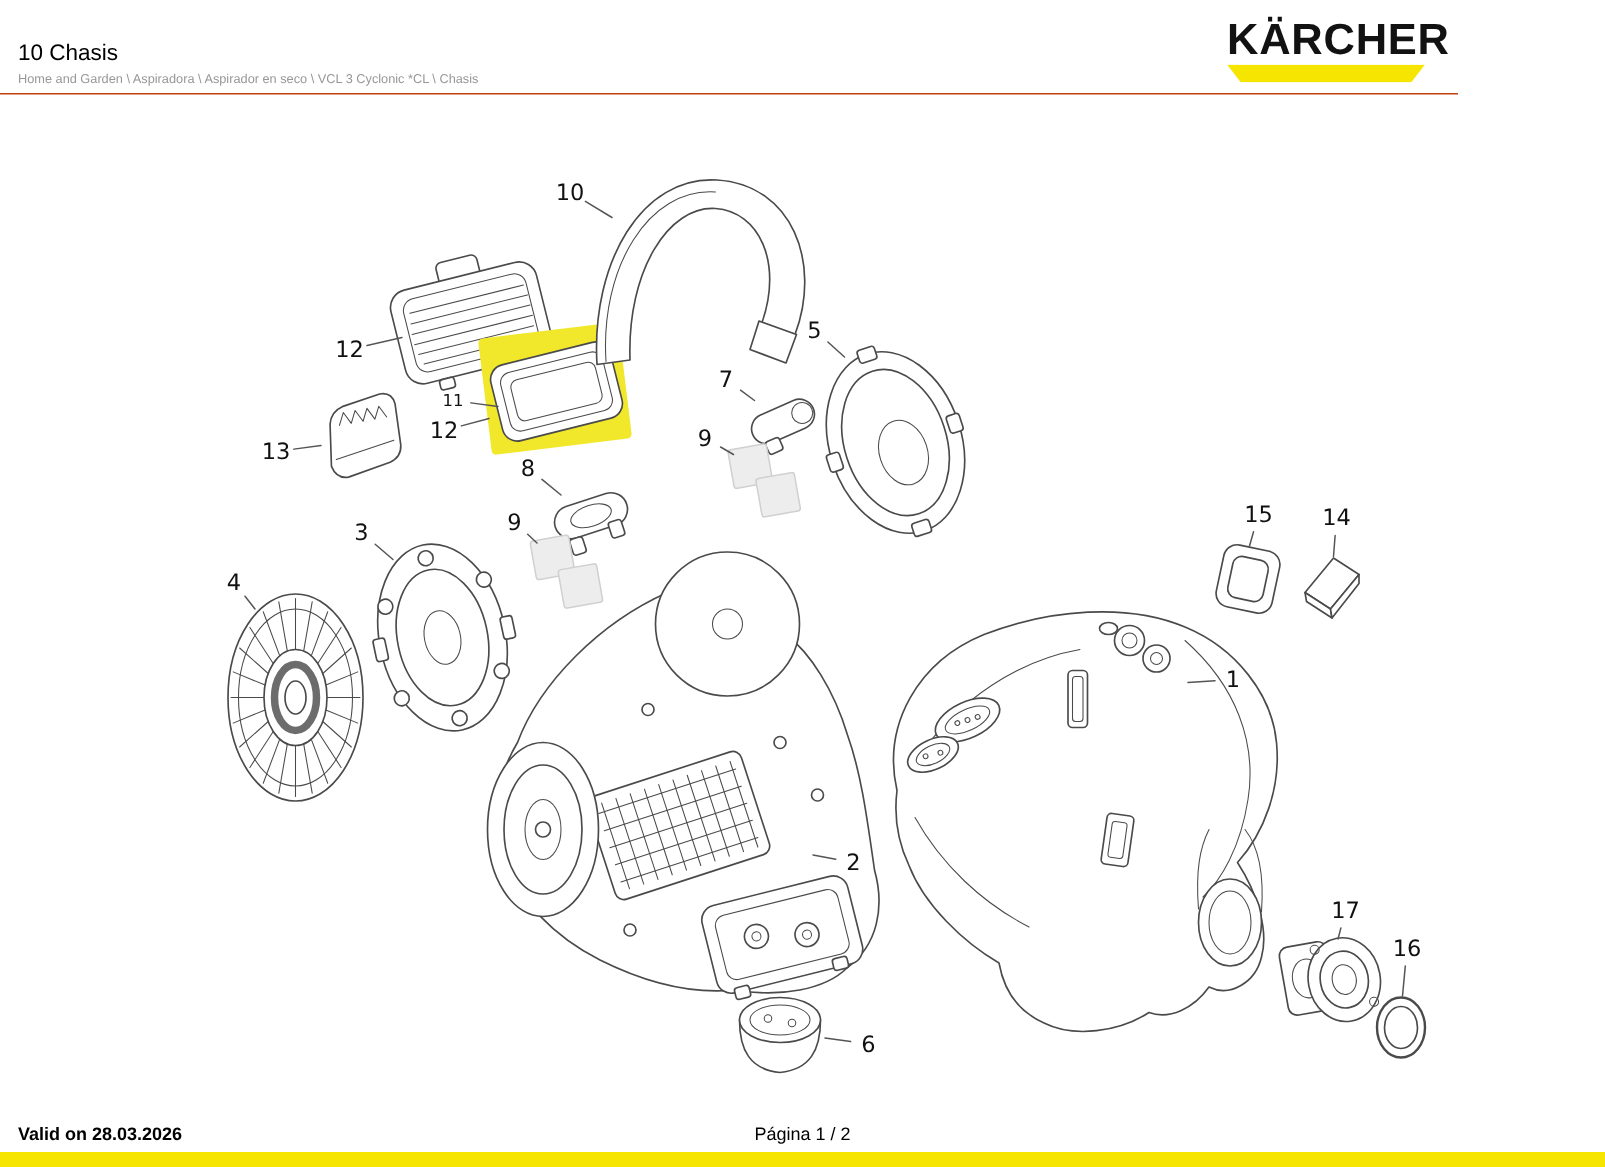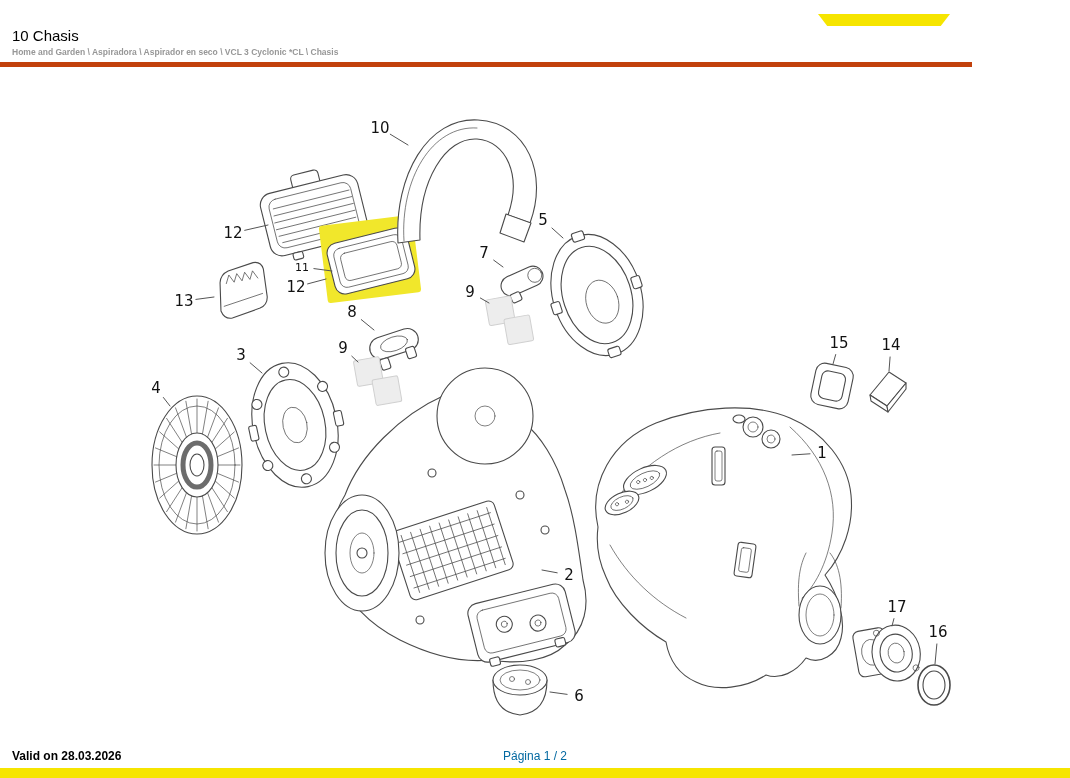--- a/index.html
+++ b/index.html
@@ -2,49 +2,50 @@
 <html style="--brand-yellow: #f6e500; --highlight-yellow: #f1e72b;"><head>
 <meta charset="utf-8">
 <style>
   :root { --brand-yellow:#f6e500; --highlight-yellow:#f1e72b; }
   html,body { margin:0; padding:0; }
   body {
     width:1070px; height:778px; position:relative; overflow:hidden;
     background:#ffffff; font-family:"Liberation Sans","DejaVu Sans",sans-serif; color:#111;
   }
   .header { position:absolute; top:0; left:0; width:972px; height:62px;
-            border-bottom:5px solid #c2410c; background:#fff; }
+            border-bottom:1px solid #c2410c; background:#fff; }
   .title { position:absolute; left:12px; top:27px; font-size:15px; color:#000; }
-  .breadcrumb { position:absolute; left:12px; top:47px; font-size:8.5px; color:#979797;font-weight:bold; }
+  .breadcrumb { position:absolute; left:12px; top:47px; font-size:8.5px; color:#979797; }
   .logo { position:absolute; right:22px; top:13px; width:132px; text-align:center; }
   .logo-text { font-size:29px; font-weight:bold; letter-spacing:0.5px; color:#121212; line-height:1; }
   .logo-bar { height:12px; margin-top:1px; background:var(--brand-yellow);
               clip-path:polygon(0 0,100% 0,93% 100%,7% 100%); }
   .diagram-svg { position:absolute; top:75px; left:0; }
   .footer-valid { position:absolute; left:12px; bottom:15px; font-size:12px; color:#000;font-weight:bold; }
-  .footer-page { position:absolute; left:0; width:1070px; bottom:15px; text-align:center; font-size:12px; color:#0369a1; }
+  .footer-page { position:absolute; left:0; width:1070px; bottom:15px; text-align:center; font-size:12px; color:#000000; }
   .bottom-bar { position:absolute; left:0; bottom:0; width:1070px; height:10px; background:var(--brand-yellow); }
 
   
   svg { stroke-linecap:round; stroke-linejoin:round; }
   .ln { stroke:#4a4a4a; stroke-width:1.1; fill:none; }
   .fw { stroke:#4a4a4a; stroke-width:1.1; fill:#ffffff; }
   .fl { stroke:#d0d0d0; stroke-width:1; fill:#ededed; }
   .thin { stroke-width:0.7; }
   .leader { stroke:#555; stroke-width:1; }
   text.callout { font-family:"DejaVu Sans",sans-serif; font-size:15px; fill:#111; stroke:none; }
   text.callout.small { font-size:11px; }
 </style>
 </head>
 <body>
 
 <div class="header">
   <div class="title">10 Chasis</div>
   <div class="breadcrumb">Home and Garden \ Aspiradora \ Aspirador en seco \ VCL 3 Cyclonic *CL \ Chasis</div>
   <div class="logo">
+    <div class="logo-text">KÄRCHER</div>
     <div class="logo-bar"></div>
   </div>
 </div>
 
 <svg class="diagram-svg" width="1070" height="670" viewBox="0 0 1070 670">
 
   <g transform="rotate(-14 315 140)">
     <rect class="fw" x="300" y="96" width="28" height="16" rx="4"></rect>
     <rect class="fw" x="264" y="108" width="100" height="64" rx="12"></rect>
     <rect class="ln thin" x="272" y="115" width="84" height="50" rx="8"></rect>

